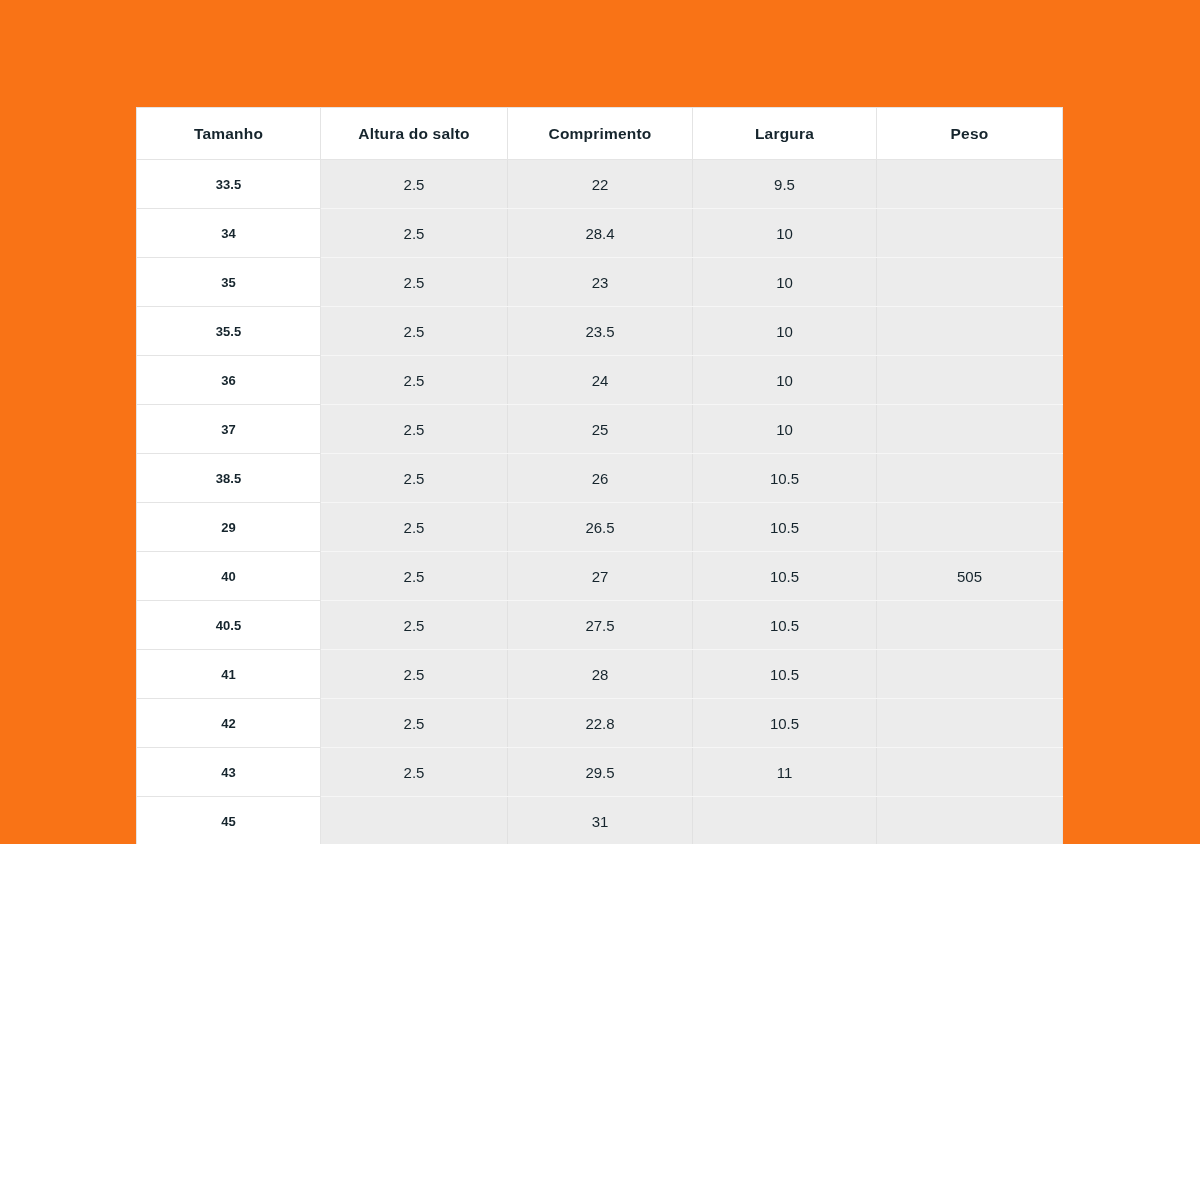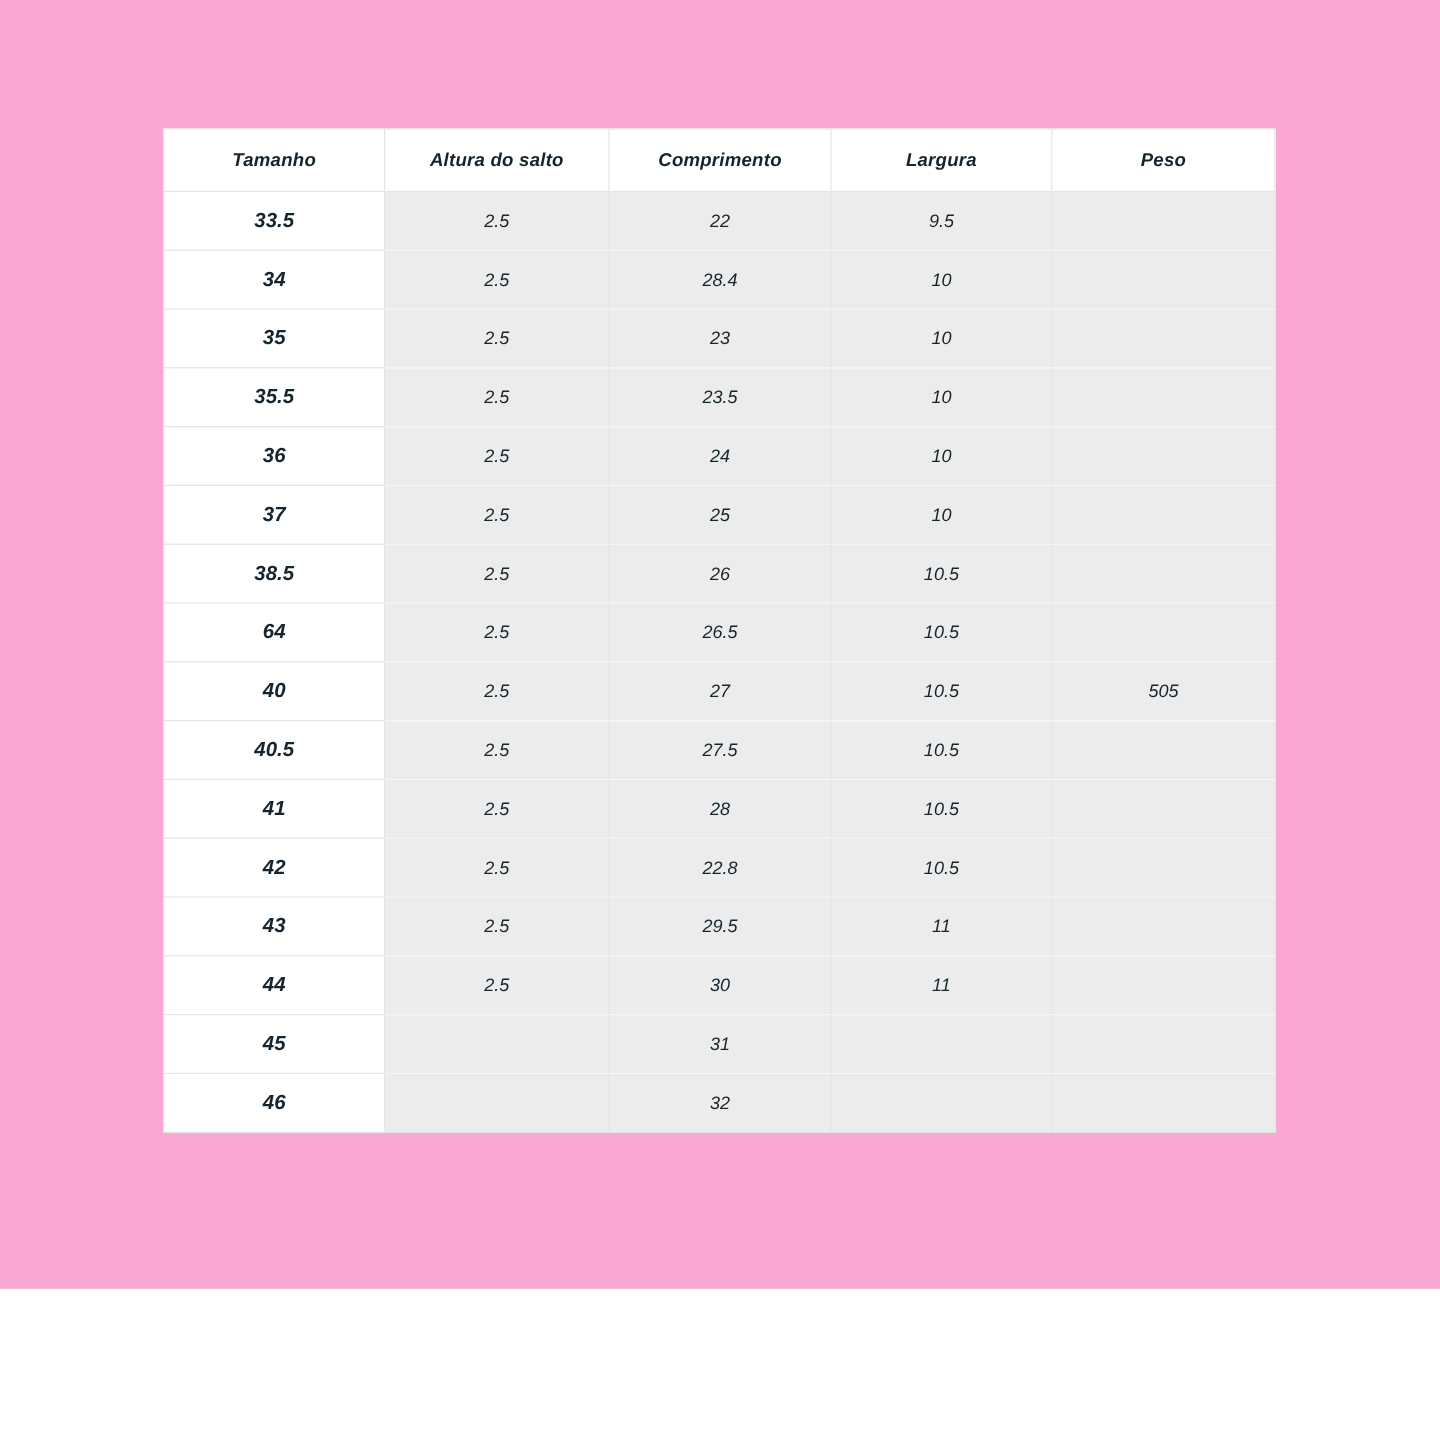--- a/index.html
+++ b/index.html
@@ -9,24 +9,23 @@
     width: 1200px;
     height: 1200px;
     background: #ffffff;
     font-family: "Liberation Sans", sans-serif;
     -webkit-font-smoothing: antialiased;
   }
 
   #page {
     position: relative;
     width: 1200px;
-    height: 1074px;
-    background: #f9a8d4;
+    height: 844px;
+    background: #f97316;
     overflow: hidden;
-    font-style: italic;
   }
 
   #size-chart-wrap {
     position: absolute;
     left: 136px;
     top: 107px;
     width: 926px;
   }
 
   table#size-chart {
@@ -64,21 +63,21 @@
     color: #16252d;
     padding: 0 6px;
     border: 1px solid #e4e4e4;
     white-space: nowrap;
   }
 
   
   tbody td.col-size {
     background: #ffffff;
     font-weight: 700;
-    font-size: 17px;
+    font-size: 13px;
   }
 
   
   tbody td.col-data {
     background: #ececec;
     font-weight: 400;
     border-color: #f6f6f6;
     border-left-color: #e1e1e1;
     border-right-color: #e1e1e1;
   }
@@ -156,21 +155,21 @@
             <td class="col-data last-data"></td>
           </tr>
           <tr>
             <td class="col-size">38.5</td>
             <td class="col-data first-data">2.5</td>
             <td class="col-data">26</td>
             <td class="col-data">10.5</td>
             <td class="col-data last-data"></td>
           </tr>
           <tr>
-            <td class="col-size">64</td>
+            <td class="col-size">29</td>
             <td class="col-data first-data">2.5</td>
             <td class="col-data">26.5</td>
             <td class="col-data">10.5</td>
             <td class="col-data last-data"></td>
           </tr>
           <tr>
             <td class="col-size">40</td>
             <td class="col-data first-data">2.5</td>
             <td class="col-data">27</td>
             <td class="col-data">10.5</td>
@@ -194,27 +193,20 @@
             <td class="col-size">42</td>
             <td class="col-data first-data">2.5</td>
             <td class="col-data">22.8</td>
             <td class="col-data">10.5</td>
             <td class="col-data last-data"></td>
           </tr>
           <tr>
             <td class="col-size">43</td>
             <td class="col-data first-data">2.5</td>
             <td class="col-data">29.5</td>
-            <td class="col-data">11</td>
-            <td class="col-data last-data"></td>
-          </tr>
-          <tr>
-            <td class="col-size">44</td>
-            <td class="col-data first-data">2.5</td>
-            <td class="col-data">30</td>
             <td class="col-data">11</td>
             <td class="col-data last-data"></td>
           </tr>
           <tr>
             <td class="col-size">45</td>
             <td class="col-data first-data"></td>
             <td class="col-data">31</td>
             <td class="col-data"></td>
             <td class="col-data last-data"></td>
           </tr>

